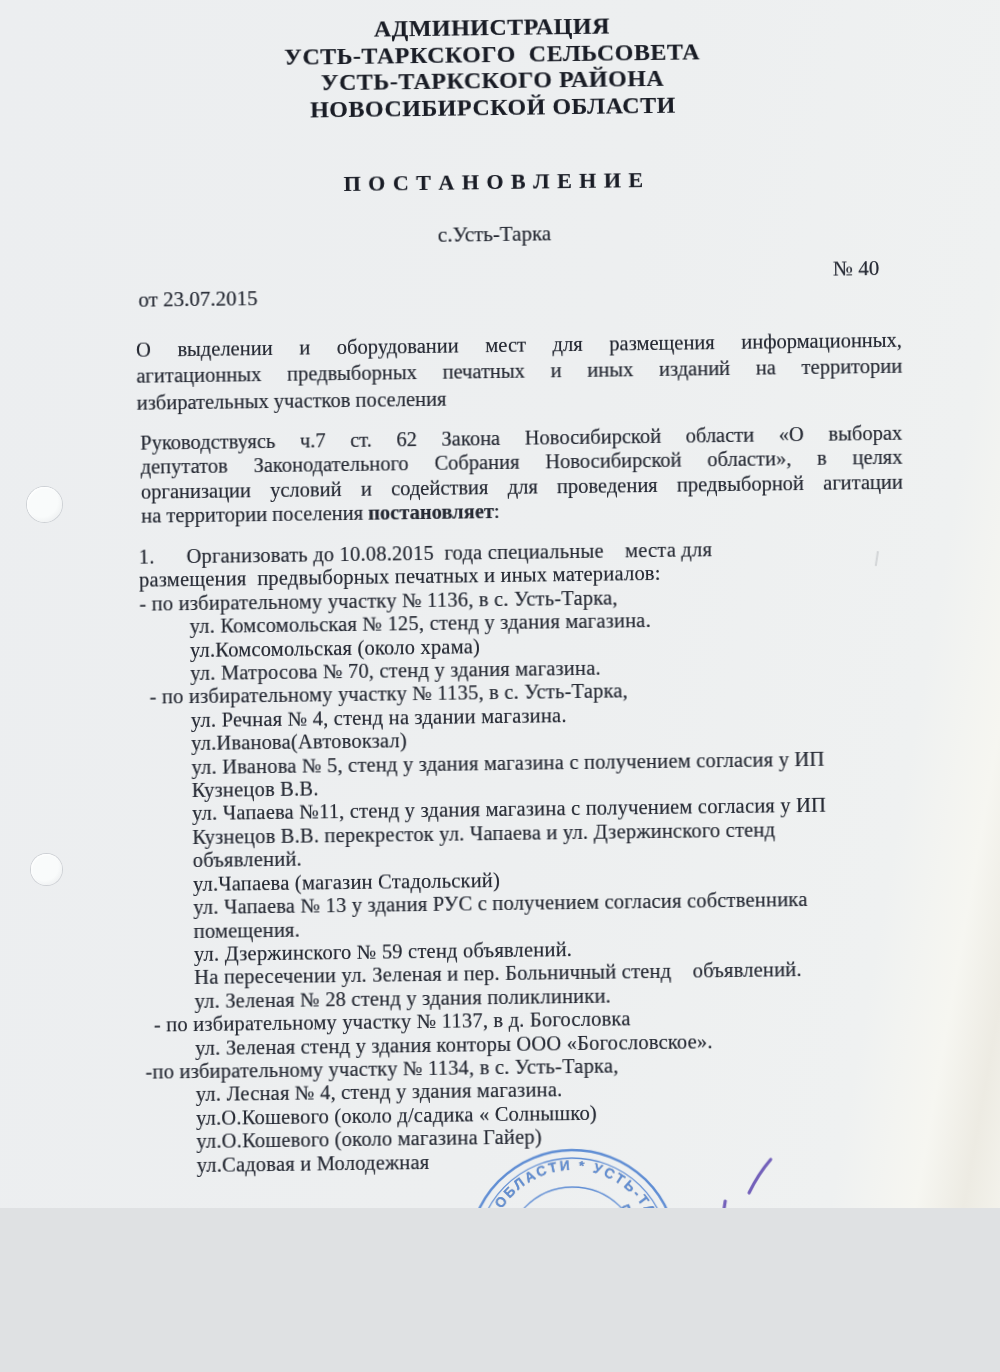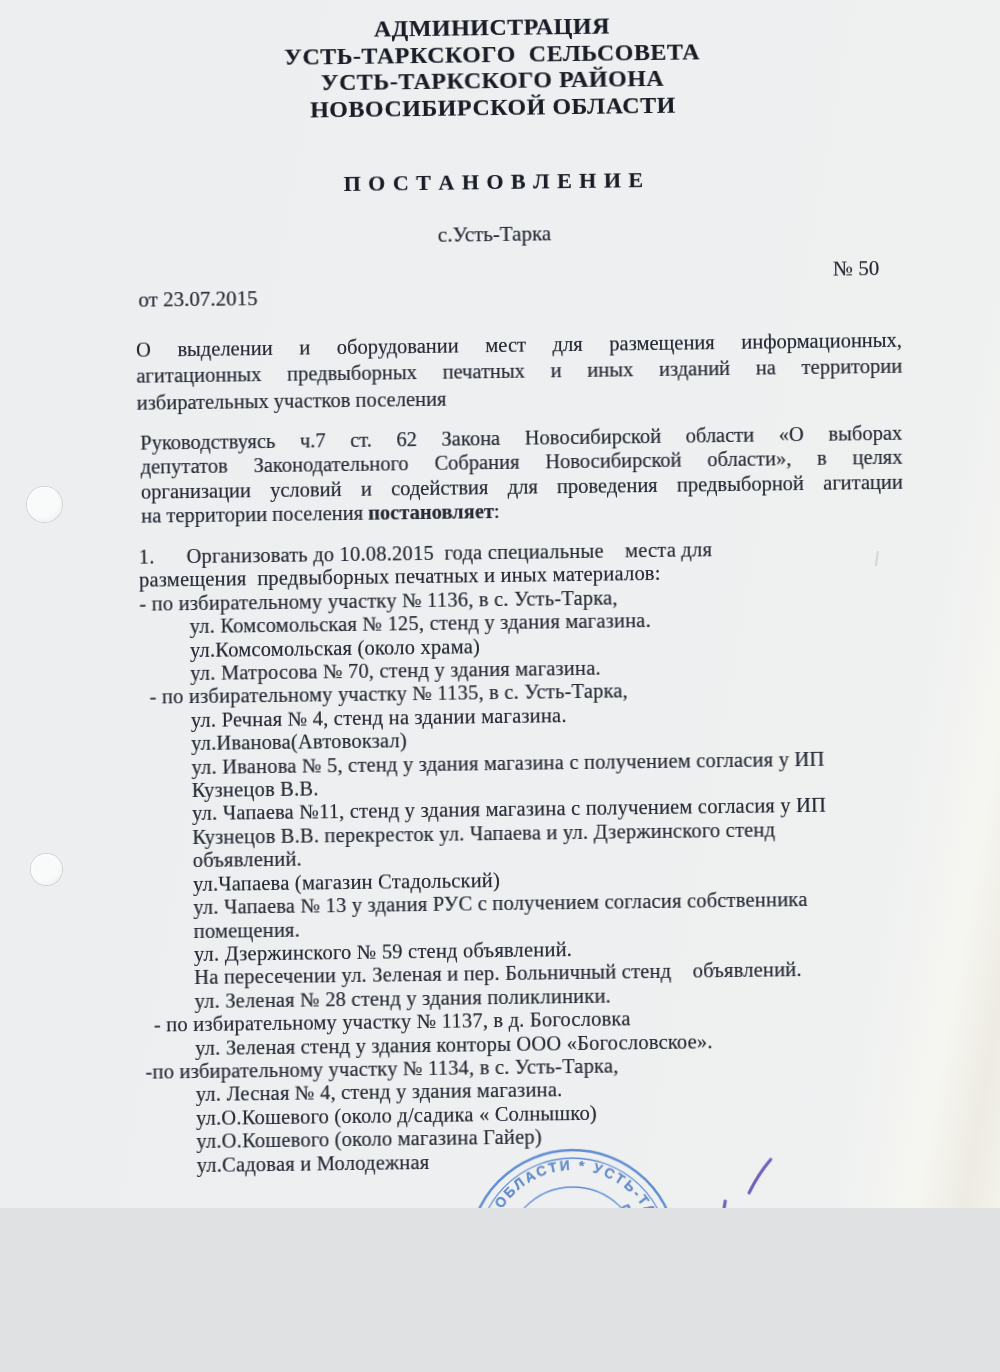--- a/index.html
+++ b/index.html
@@ -57,21 +57,21 @@
 
         <div class="h-line">УСТЬ-ТАРКСКОГО РАЙОНА</div>
 
         <div class="h-line">НОВОСИБИРСКОЙ ОБЛАСТИ</div>
       </div>
 
     <div class="doc-title">П О С Т А Н О В Л Е Н И Е</div>
 
     <div class="place">с.Усть-Тарка</div>
 
-    <div class="number">№ 50</div>
+    <div class="number">№ 40</div>
 
     <div class="date">от 23.07.2015</div>
 
     <div class="subject">
 
         <div class="just">О выделении и оборудовании мест для размещения информационных,</div>
 
         <div class="just">агитационных предвыборных печатных и иных изданий на территории</div>
 
         <div class="last">избирательных участков поселения</div>

